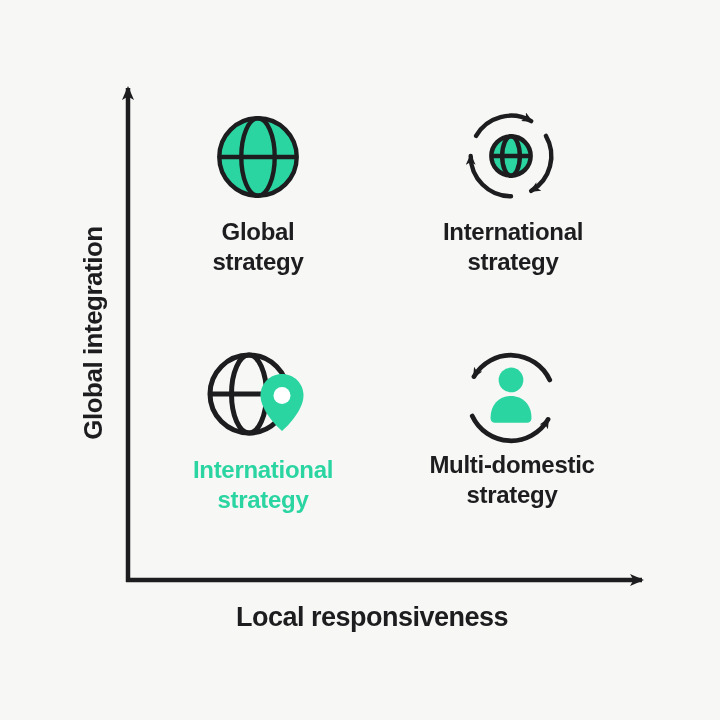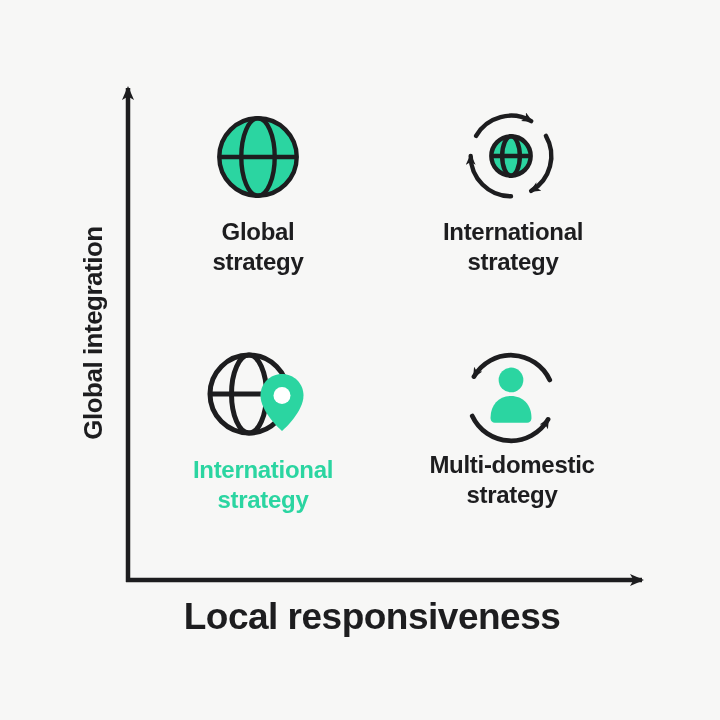--- a/index.html
+++ b/index.html
@@ -23,21 +23,21 @@
     position:absolute;color:var(--ink);font-weight:700;
     font-size:26px;letter-spacing:-0.5px;white-space:nowrap;
   }
   .axis-label-y{
     left:93px;top:333px;
     transform:translate(-50%,-50%) rotate(-90deg);
   }
   .axis-label-x{
     left:372px;top:617px;
     transform:translate(-50%,-50%);
-    font-size:37px;
+    font-size:27px;
   }
   .quadrant{position:absolute;}
   .q-icon{position:absolute;display:block;}
   .q-label{
     position:absolute;width:220px;text-align:center;
     color:var(--ink);font-weight:700;font-size:24px;line-height:30px;
     letter-spacing:-0.3px;
   }
   .q-label.accent{color:var(--accent-green);}
   .q-label .line{display:block;}

